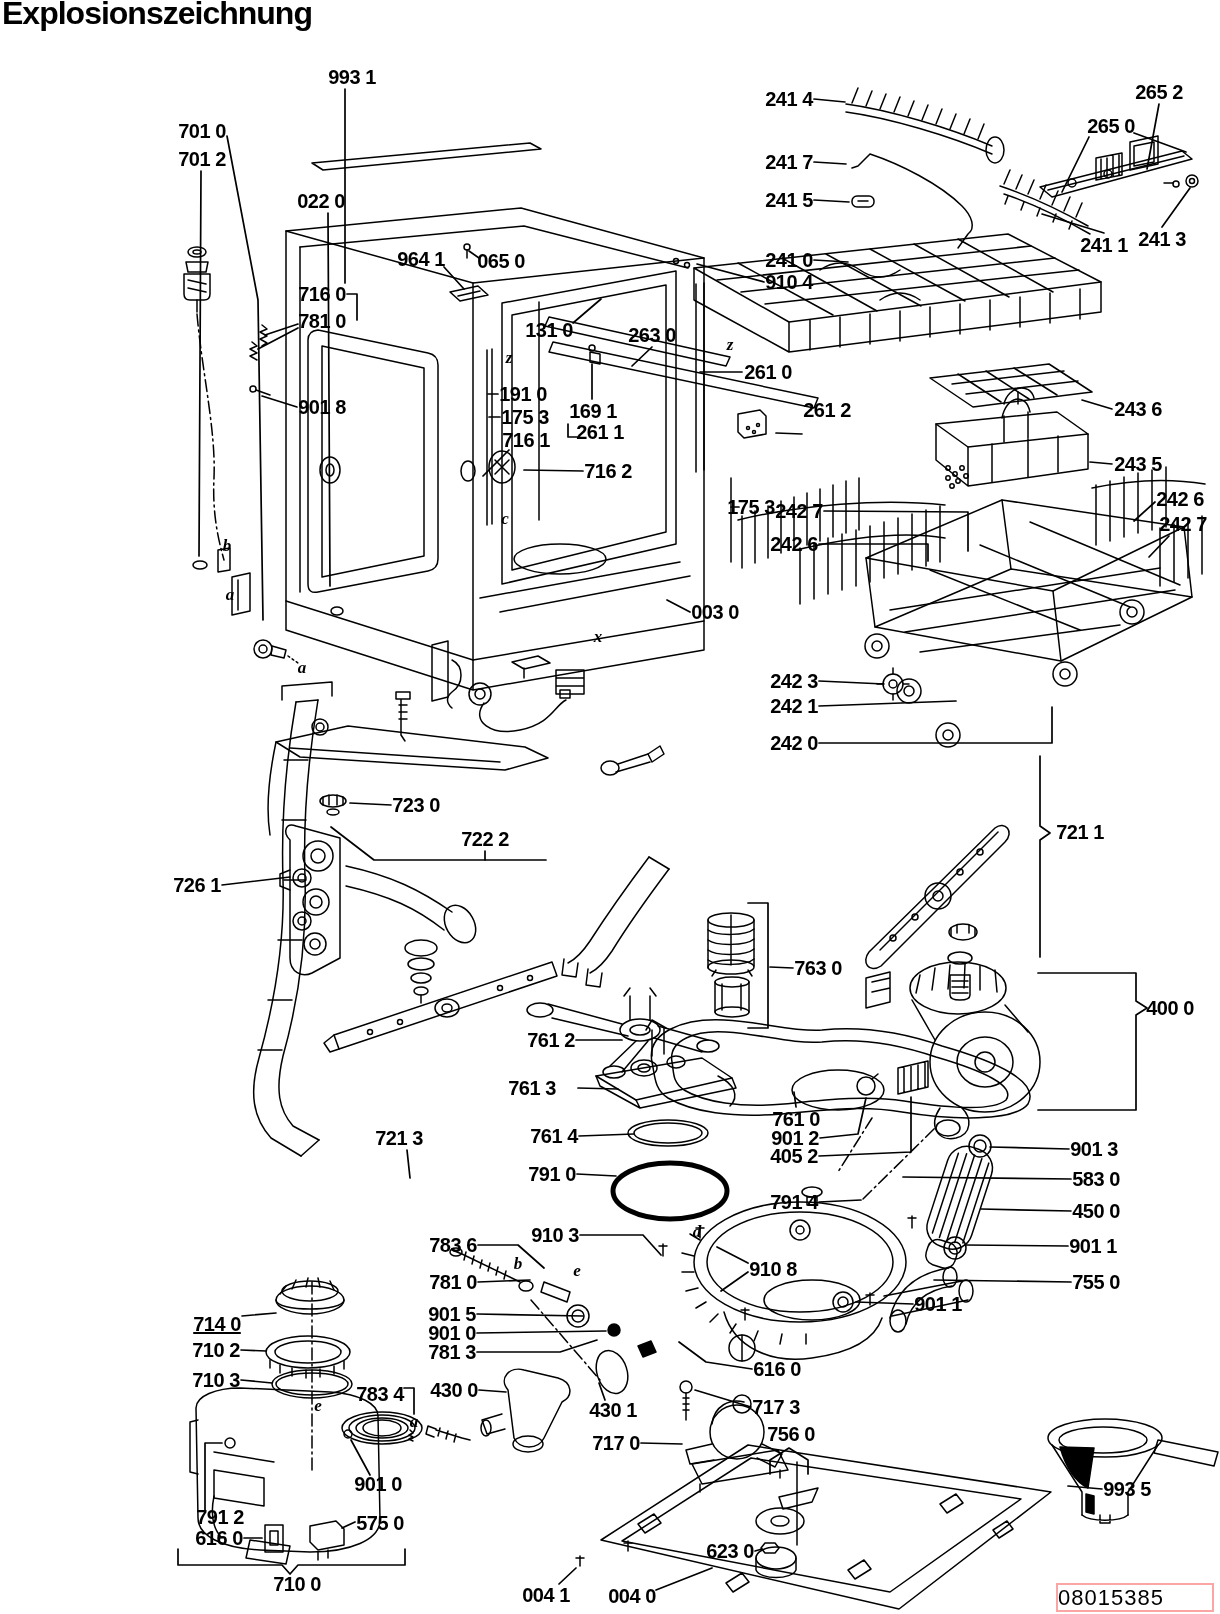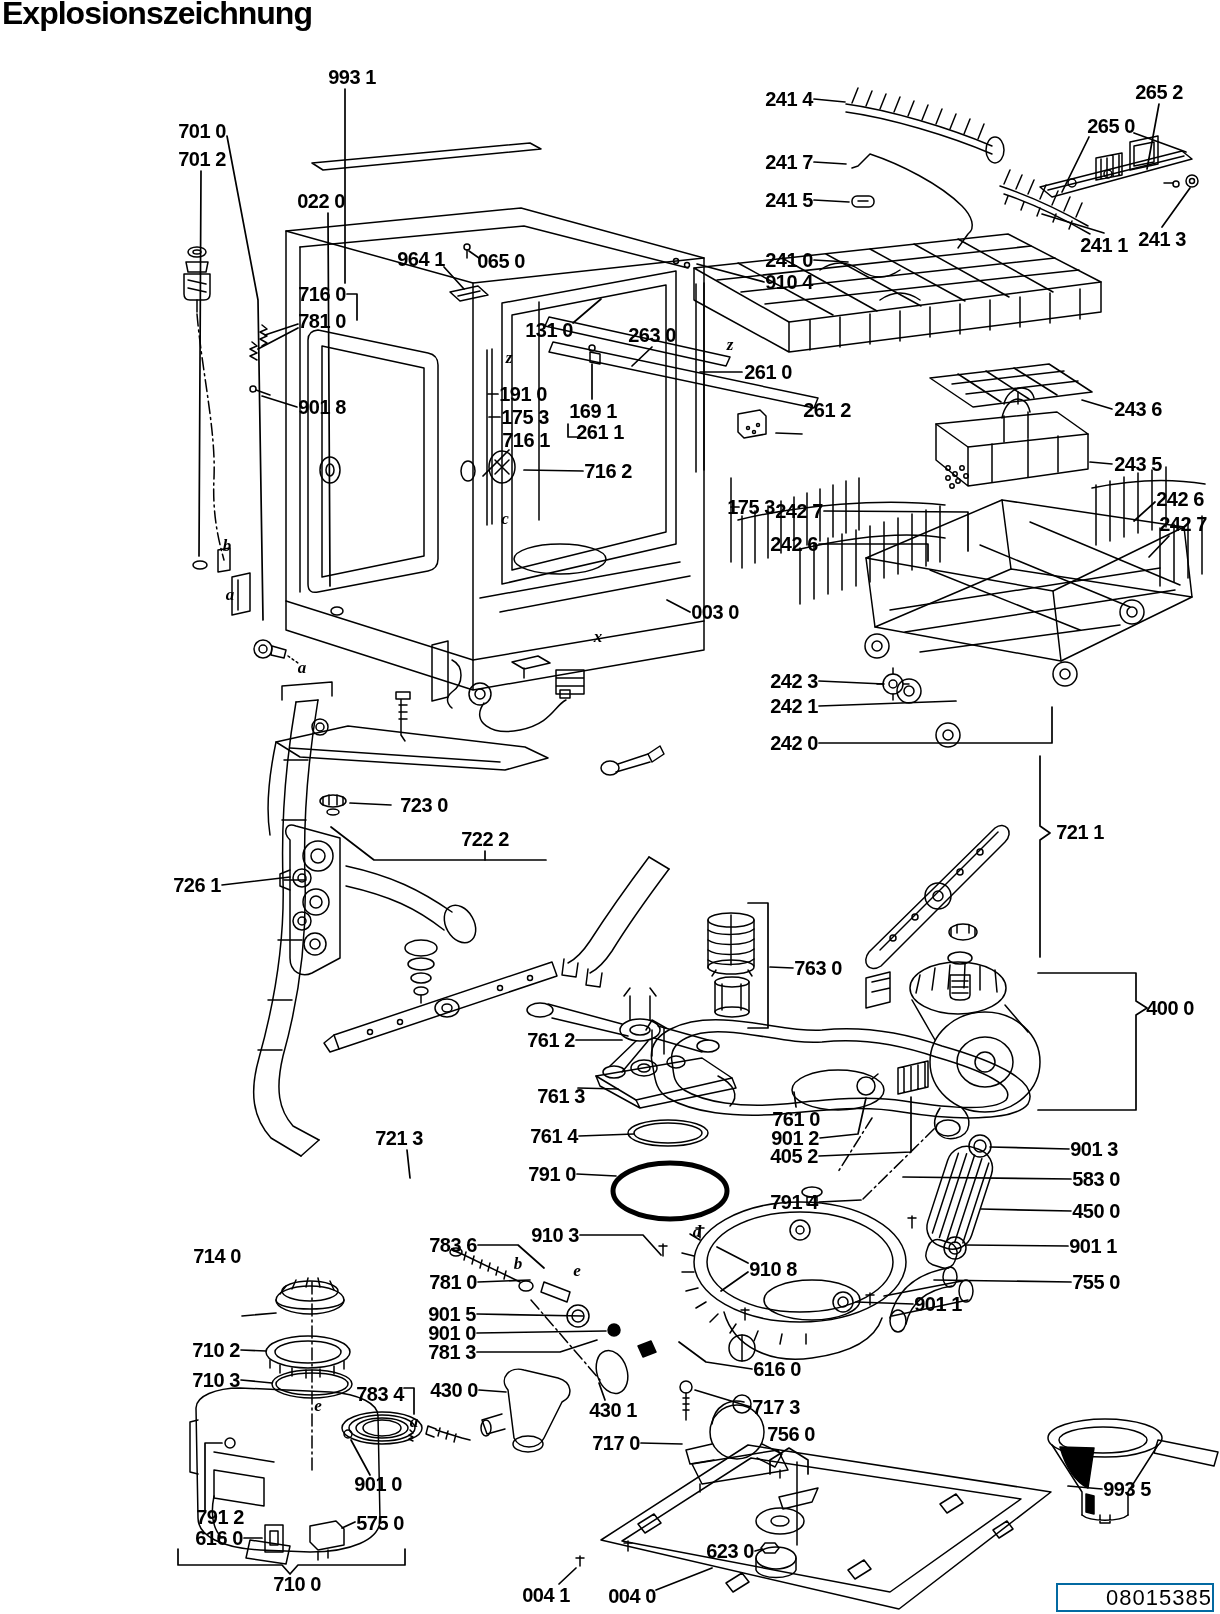--- a/index.html
+++ b/index.html
@@ -7,21 +7,21 @@
          font-family:"Liberation Sans",sans-serif;color:#000}
   #page-title{position:absolute;left:2px;top:-6px;margin:0;
               font:700 32px/1.2 "Liberation Sans",sans-serif;letter-spacing:-1px}
   #art{position:absolute;left:0;top:0}
   .part-label{position:absolute;transform:translate(-50%,-50%);
               font:700 20px/1 "Liberation Sans",sans-serif;letter-spacing:-0.5px;
               white-space:nowrap;color:#000}
   .ref-letter{position:absolute;transform:translate(-50%,-50%);
               font:italic 700 17px/1 "Liberation Serif",serif;color:#000}
   #doc-box{position:absolute;left:1056px;top:1583px;width:154px;height:25px;
-           border:2px solid #0369a1;display:flex;align-items:center;justify-content:flex-end;
+           border:2px solid #fca5a5;display:flex;align-items:center;justify-content:flex-start;
            font:400 22px "Liberation Sans",sans-serif;letter-spacing:1px}
   #leader-layer polyline{fill:none;stroke:#000;stroke-width:1.7}
 </style>
 </head>
 <body>
 
 <div id="stage">
   <h1 id="page-title">Explosionszeichnung</h1>
 
   <svg id="art" width="1220" height="1614" viewBox="0 0 1220 1614">
@@ -546,26 +546,26 @@
       <div class="part-label" style="left: 1180px; top: 499px;">242 6</div>
       <div class="part-label" style="left: 1183px; top: 524px;">242 7</div>
       <div class="part-label" style="left: 751px; top: 507px;">175 3</div>
       <div class="part-label" style="left: 799px; top: 511px;">242 7</div>
       <div class="part-label" style="left: 794px; top: 544px;">242 6</div>
       <div class="part-label" style="left: 715px; top: 612px;">003 0</div>
       <div class="part-label" style="left: 794px; top: 681px;">242 3</div>
       <div class="part-label" style="left: 794px; top: 706px;">242 1</div>
       <div class="part-label" style="left: 794px; top: 743px;">242 0</div>
       <div class="part-label" style="left: 1080px; top: 832px;">721 1</div>
-      <div class="part-label" style="left: 416px; top: 805px; margin-left: 8px;">723 0</div>
+      <div class="part-label" style="left: 416px; top: 805px;">723 0</div>
       <div class="part-label" style="left: 485px; top: 839px;">722 2</div>
       <div class="part-label" style="left: 197px; top: 885px;">726 1</div>
       <div class="part-label" style="left: 818px; top: 968px;">763 0</div>
       <div class="part-label" style="left: 551px; top: 1040px;">761 2</div>
-      <div class="part-label" style="left: 561px; top: 1088px; margin-top: 8px;">761 3</div>
+      <div class="part-label" style="left: 532px; top: 1088px;">761 3</div>
       <div class="part-label" style="left: 554px; top: 1136px;">761 4</div>
       <div class="part-label" style="left: 552px; top: 1174px;">791 0</div>
       <div class="part-label" style="left: 555px; top: 1235px;">910 3</div>
       <div class="part-label" style="left: 399px; top: 1138px;">721 3</div>
       <div class="part-label" style="left: 453px; top: 1245px;">783 6</div>
       <div class="part-label" style="left: 453px; top: 1282px;">781 0</div>
       <div class="part-label" style="left: 452px; top: 1314px;">901 5</div>
       <div class="part-label" style="left: 452px; top: 1333px;">901 0</div>
       <div class="part-label" style="left: 452px; top: 1352px;">781 3</div>
       <div class="part-label" style="left: 796px; top: 1119px;">761 0</div>
@@ -574,21 +574,21 @@
       <div class="part-label" style="left: 794px; top: 1202px;">791 4</div>
       <div class="part-label" style="left: 773px; top: 1269px;">910 8</div>
       <div class="part-label" style="left: 1170px; top: 1008px;">400 0</div>
       <div class="part-label" style="left: 1094px; top: 1149px;">901 3</div>
       <div class="part-label" style="left: 1096px; top: 1179px;">583 0</div>
       <div class="part-label" style="left: 1096px; top: 1211px;">450 0</div>
       <div class="part-label" style="left: 1093px; top: 1246px;">901 1</div>
       <div class="part-label" style="left: 1096px; top: 1282px;">755 0</div>
       <div class="part-label" style="left: 938px; top: 1304px;">901 1</div>
       <div class="part-label" style="left: 777px; top: 1369px;">616 0</div>
-      <div class="part-label" style="left: 217px; top: 1256px;">714 0</div>
+      <div class="part-label" style="left: 217px; top: 1324px; text-decoration: underline;">714 0</div>
       <div class="part-label" style="left: 216px; top: 1350px;">710 2</div>
       <div class="part-label" style="left: 216px; top: 1380px;">710 3</div>
       <div class="part-label" style="left: 380px; top: 1394px;">783 4</div>
       <div class="part-label" style="left: 454px; top: 1390px;">430 0</div>
       <div class="part-label" style="left: 613px; top: 1410px;">430 1</div>
       <div class="part-label" style="left: 616px; top: 1443px;">717 0</div>
       <div class="part-label" style="left: 776px; top: 1407px;">717 3</div>
       <div class="part-label" style="left: 791px; top: 1434px;">756 0</div>
       <div class="part-label" style="left: 730px; top: 1551px;">623 0</div>
       <div class="part-label" style="left: 546px; top: 1595px;">004 1</div>

